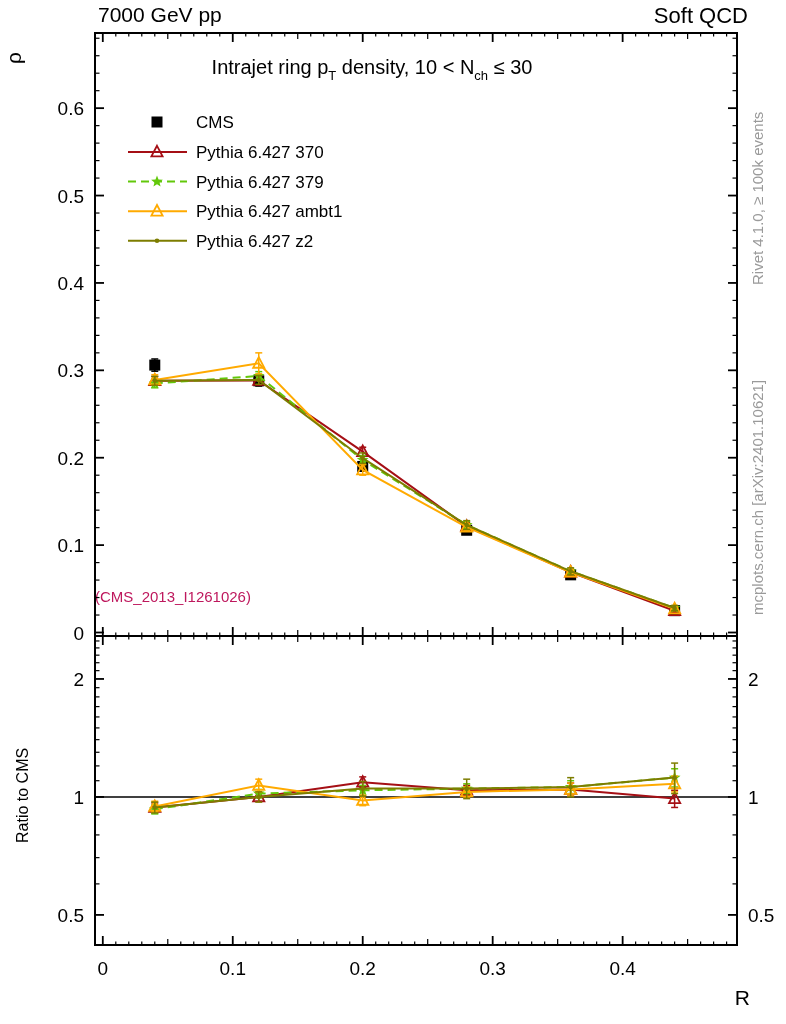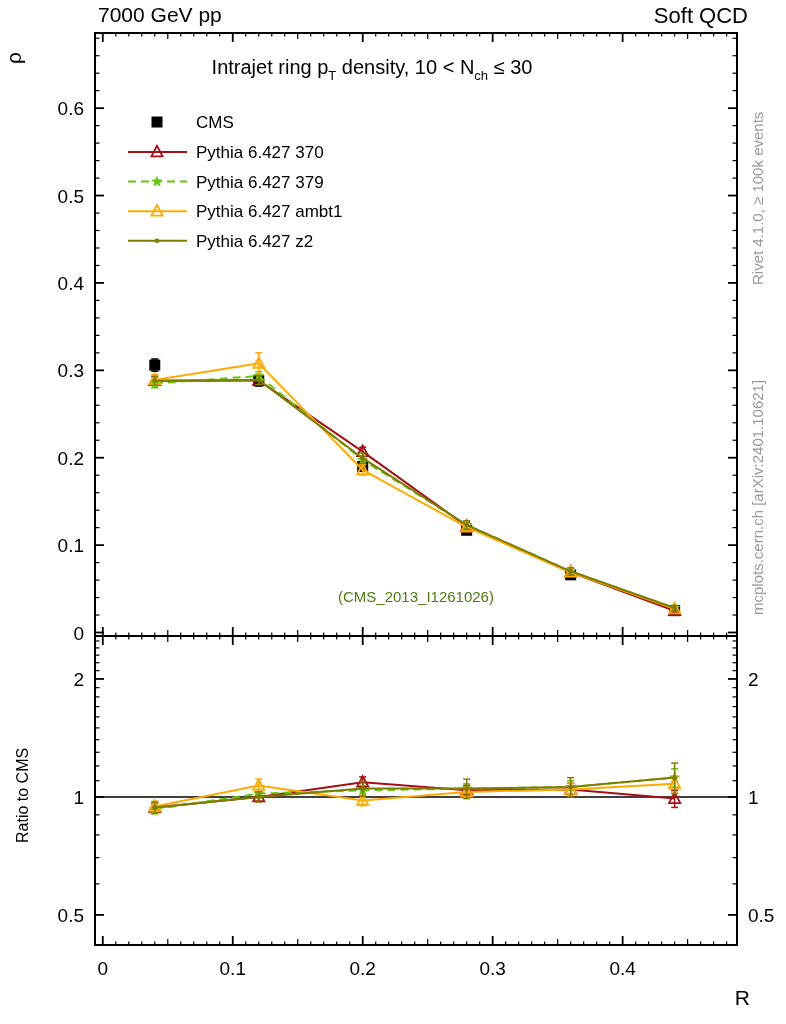--- a/index.html
+++ b/index.html
@@ -7,22 +7,22 @@
         font-family:"Liberation Sans",sans-serif;color:#000;padding-left:8px;}
   .hdr-left{position:absolute;left:98px;top:3px;font-size:21px;}
   .hdr-right{position:absolute;right:46px;top:3px;font-size:22px;}
   .plot-title{position:absolute;left:95px;top:56px;width:554px;text-align:center;font-size:20px;}
   .sub{font-size:65%;display:inline-block;transform:translateY(0.45em);}
   .vtext{position:absolute;writing-mode:vertical-rl;transform:rotate(180deg);white-space:nowrap;}
   .rho{left:2px;top:30px;width:24px;height:34px;font-size:21px;}
   .ratio-lab{left:14px;top:700px;width:22px;height:190px;text-align:center;font-size:16px;}
   .note-top{left:749px;top:33px;width:24px;height:330px;text-align:center;font-size:15px;color:#9a9a9a;}
   .note-bottom{left:749px;top:332px;width:24px;height:330px;text-align:center;font-size:15px;color:#9a9a9a;}
-  .watermark{position:absolute;left:95px;top:588px;width:642px;text-align:center;
-             font-size:15px;color:#4d7c0f;}
+  .watermark{position:absolute;left:95px;top:588px;width:642px;
+             font-size:15px;color:#be185d;}
   .xlab{position:absolute;right:44px;top:986px;font-size:21px;}
   svg#plot{position:absolute;left:0;top:0;}
   svg text{font-family:"Liberation Sans",sans-serif;fill:#000;}
 </style>
 </head>
 <body>
 
 <div class="page">
   <div class="hdr-left">7000 GeV pp</div>
   <div class="hdr-right">Soft QCD</div>

